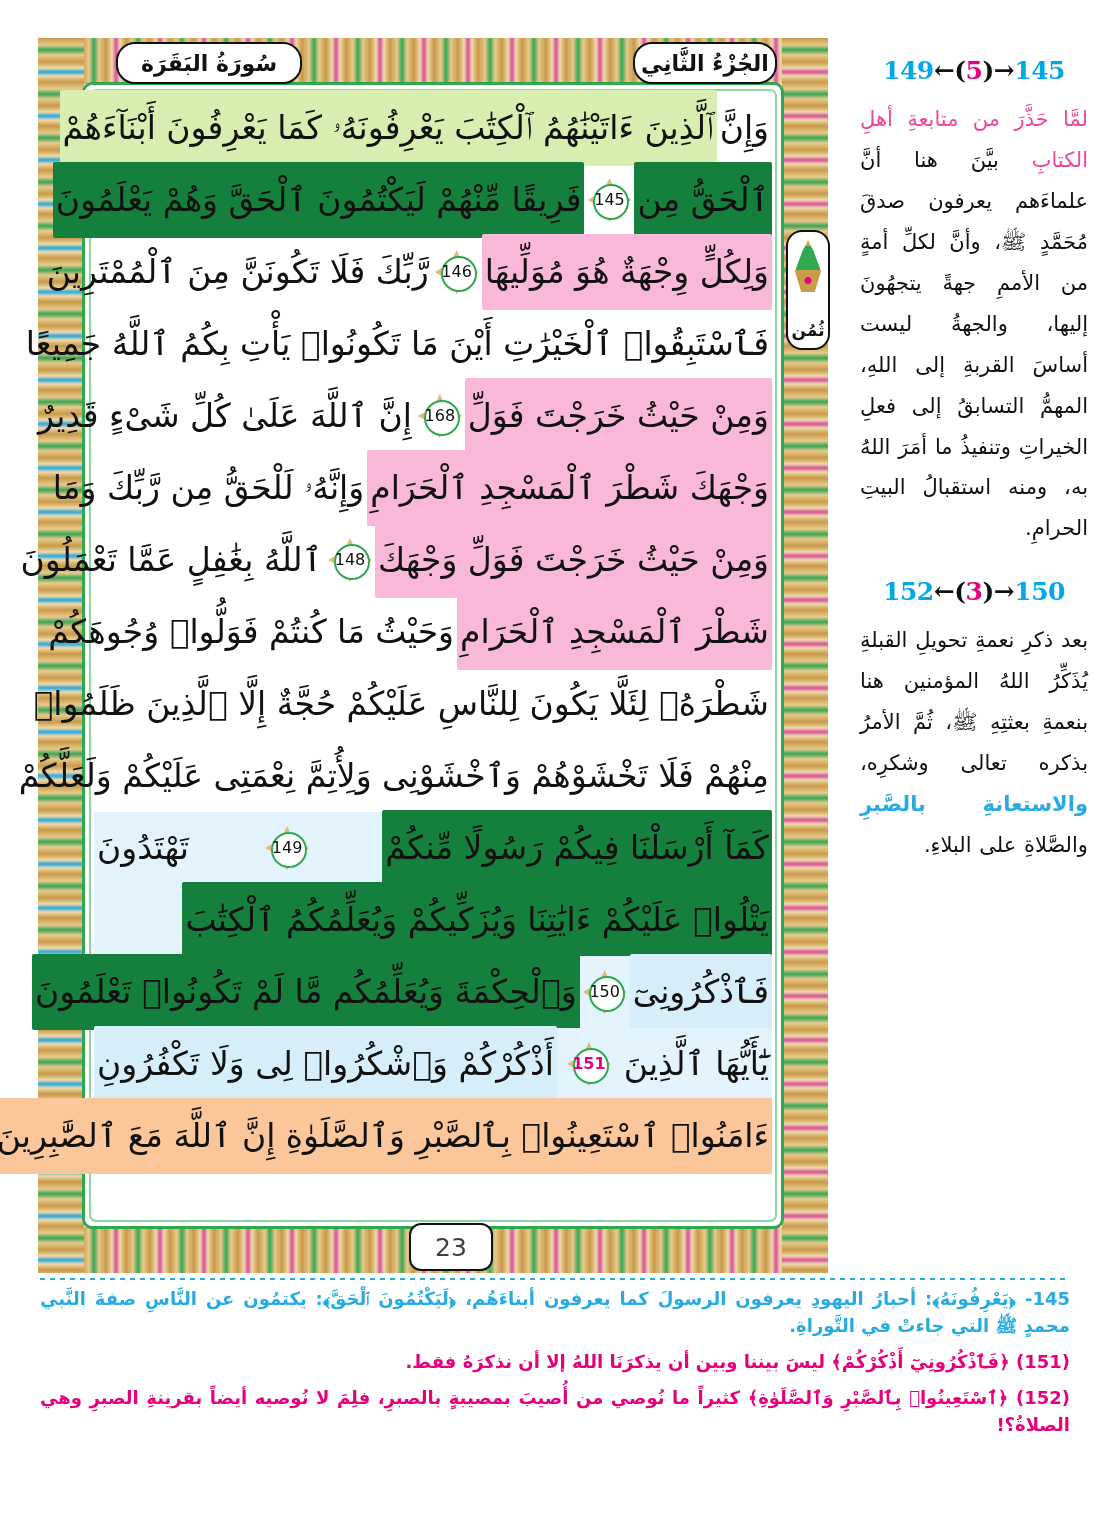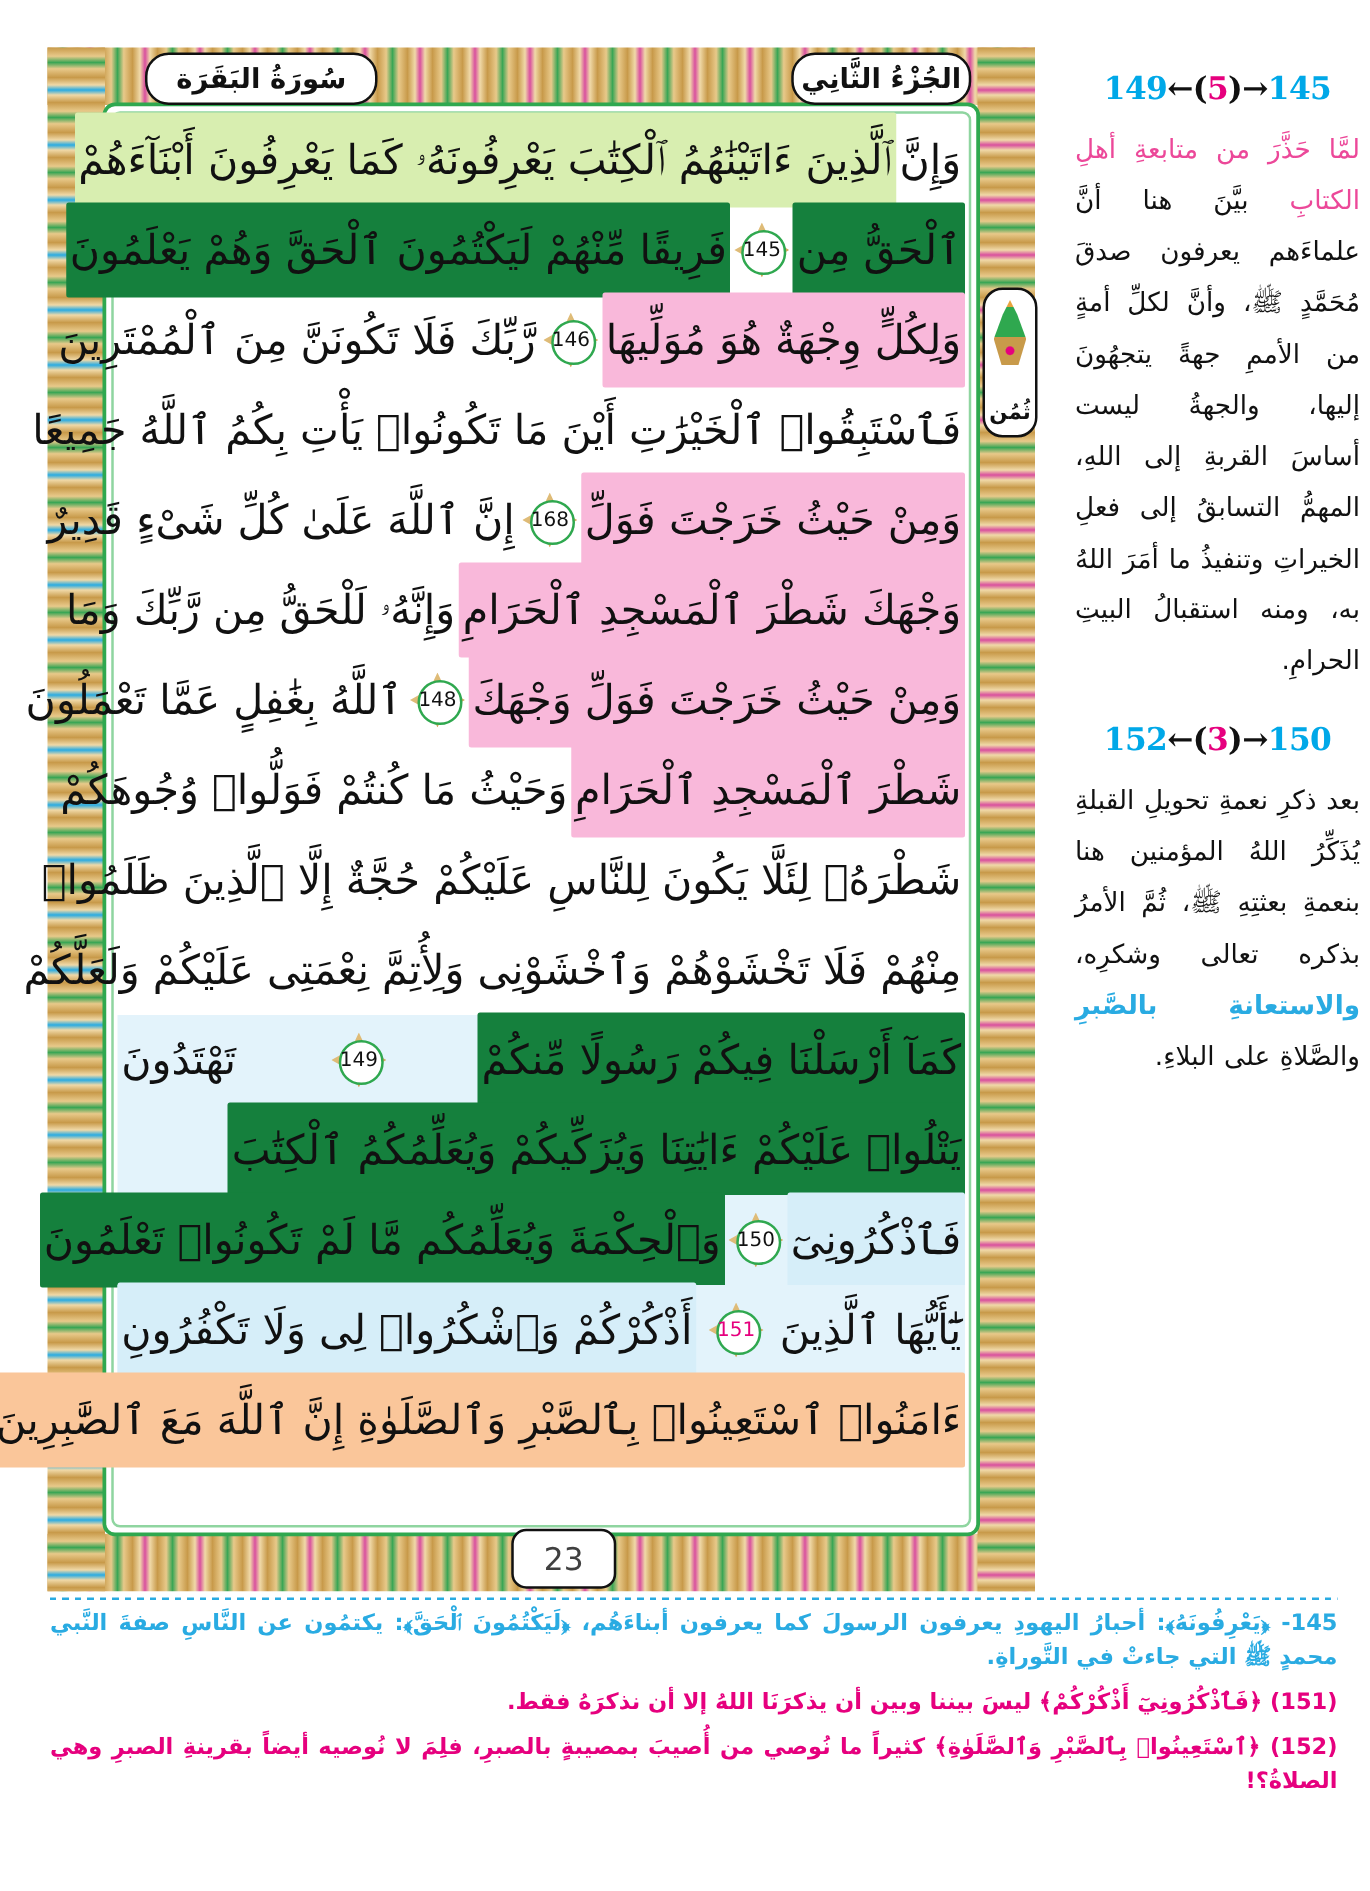--- a/index.html
+++ b/index.html
@@ -91,21 +91,21 @@
   
   .vmark{display:inline-flex;align-items:center;justify-content:center;
      width:44px;height:44px;flex:0 0 auto;position:relative;margin:0 3px;vertical-align:middle;}
   .vmark .star{position:absolute;inset:0;
      background:linear-gradient(135deg,#e8c98a,#c89a4a);
      clip-path:polygon(50% 0%,64% 30%,100% 50%,64% 70%,50% 100%,36% 70%,0 50%,36% 30%);}
   .vmark .ring{position:absolute;left:6px;top:6px;width:32px;height:32px;
      border-radius:50%;border:2.5px solid #2fa84f;background:#fff;}
   .vmark .vn{position:relative;font-size:16px;color:#111;line-height:1;
      font-family:"DejaVu Sans",sans-serif;}
-  .vmark.magenta .vn{color:#e6007e;}
+  .vmark.magenta .vn{color:#e6007e;font-weight:bold;}
 
   
   #notes{position:absolute;left:40px;right:26px;top:1285px;direction:rtl;
          text-align:justify;}
   .note{font-size:18px;line-height:1.5;margin:0 0 9px 0;font-weight:bold;
         font-family:"DejaVu Sans","Liberation Sans",sans-serif;}
   .note.cyan{color:#29abe2;}
   .note.pink{color:#e6007e;}
 
   

